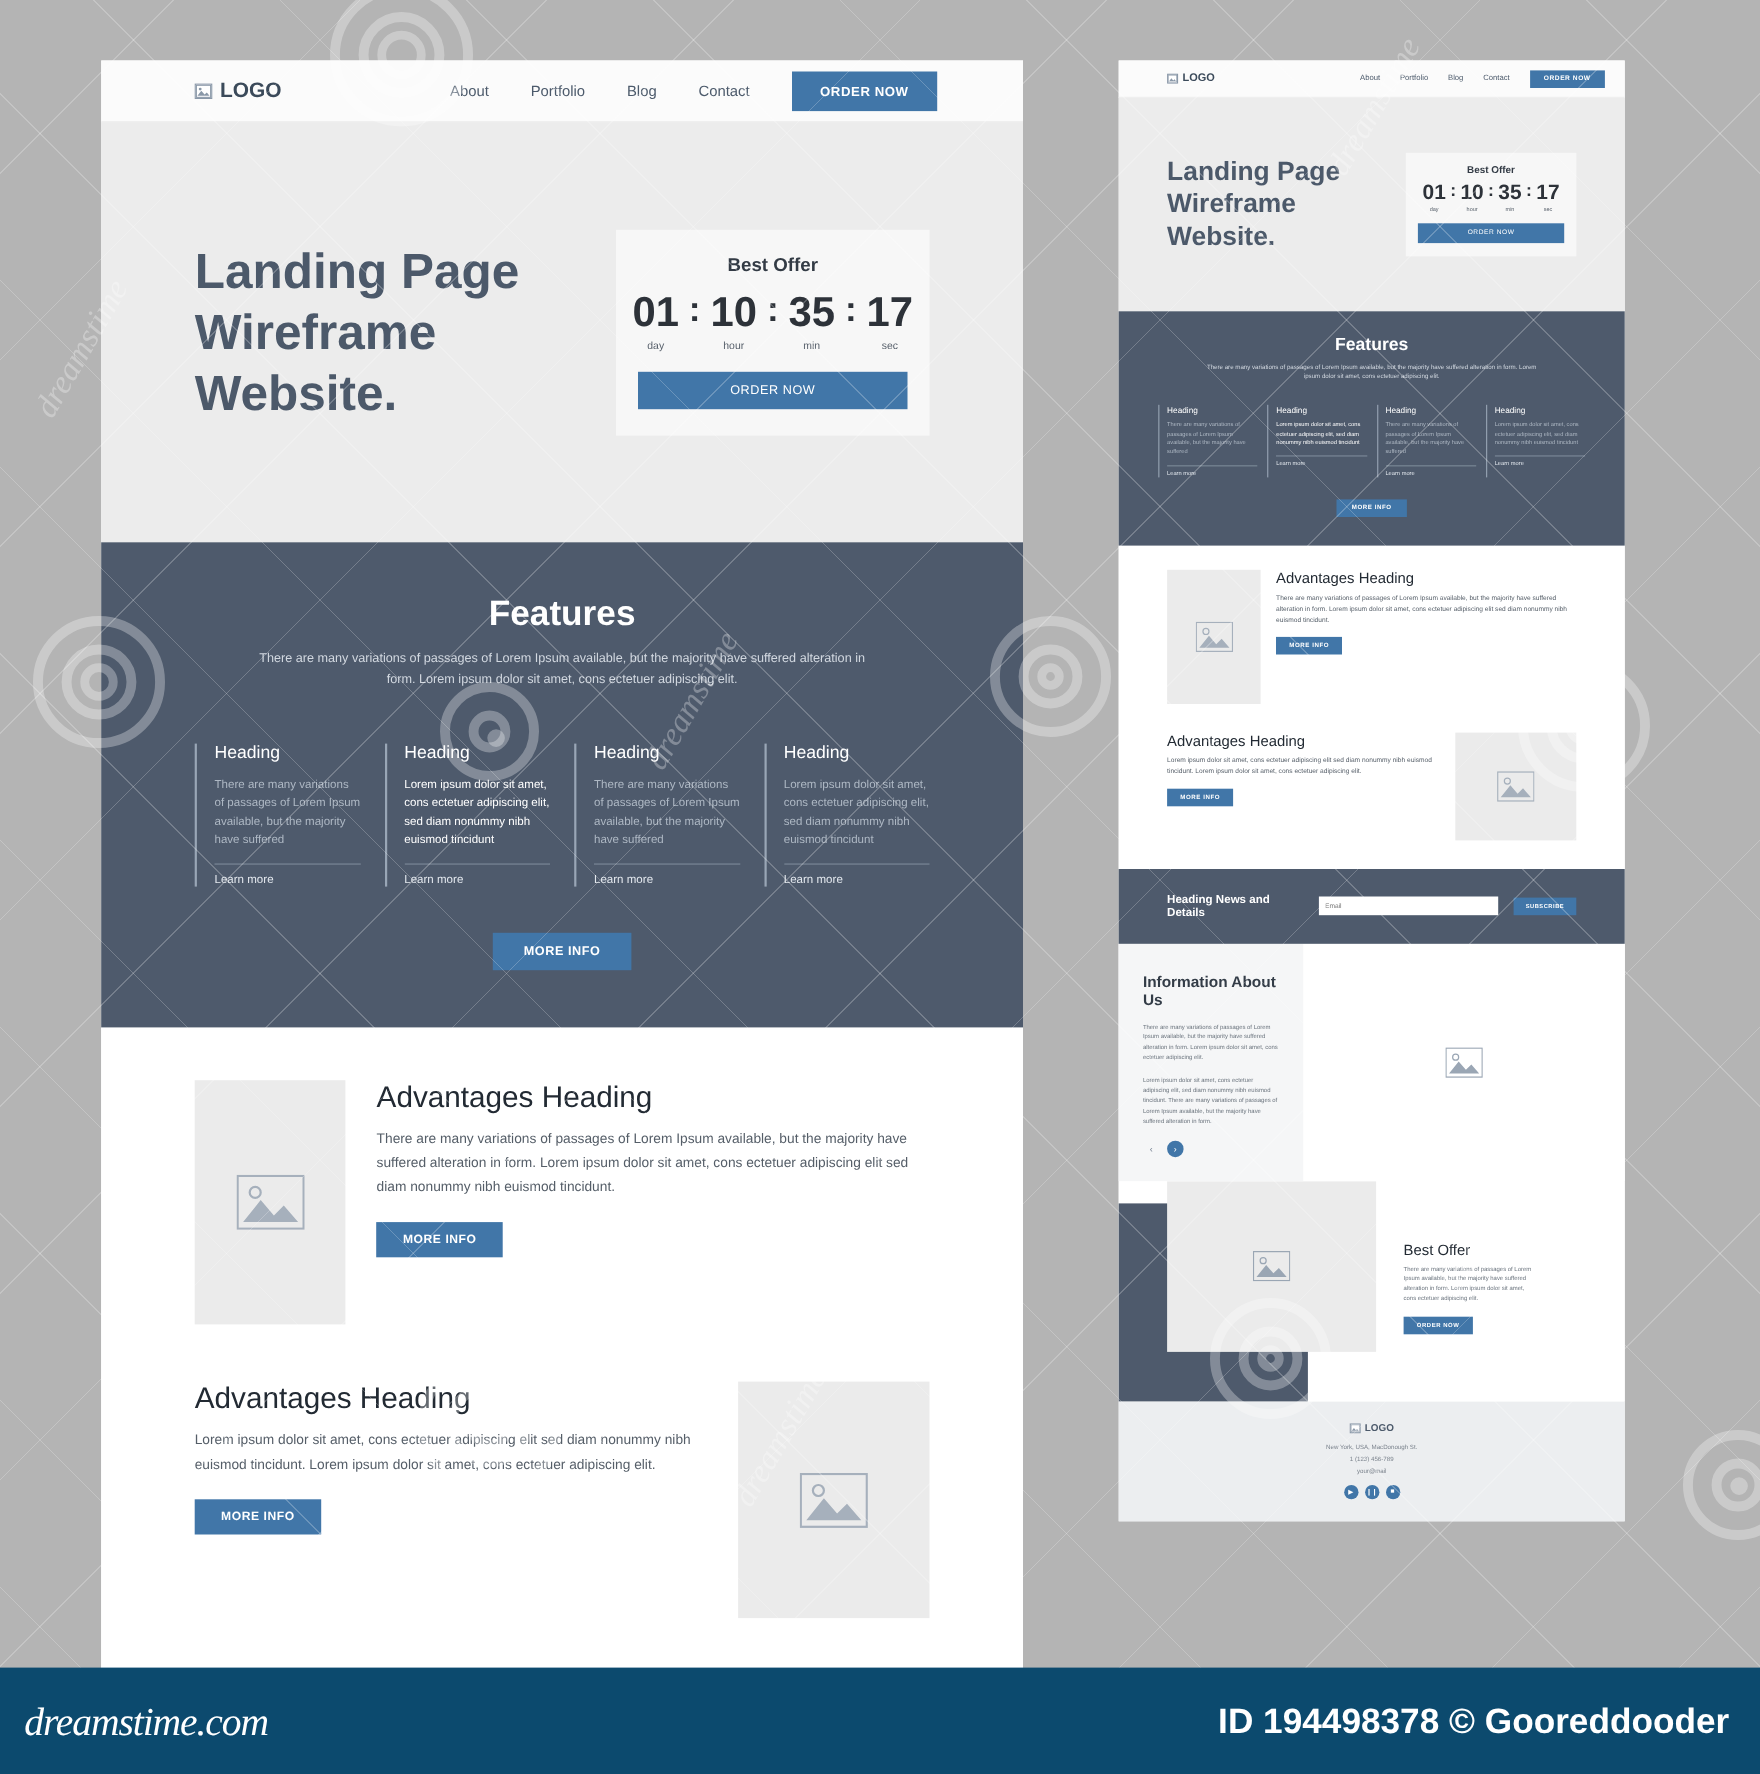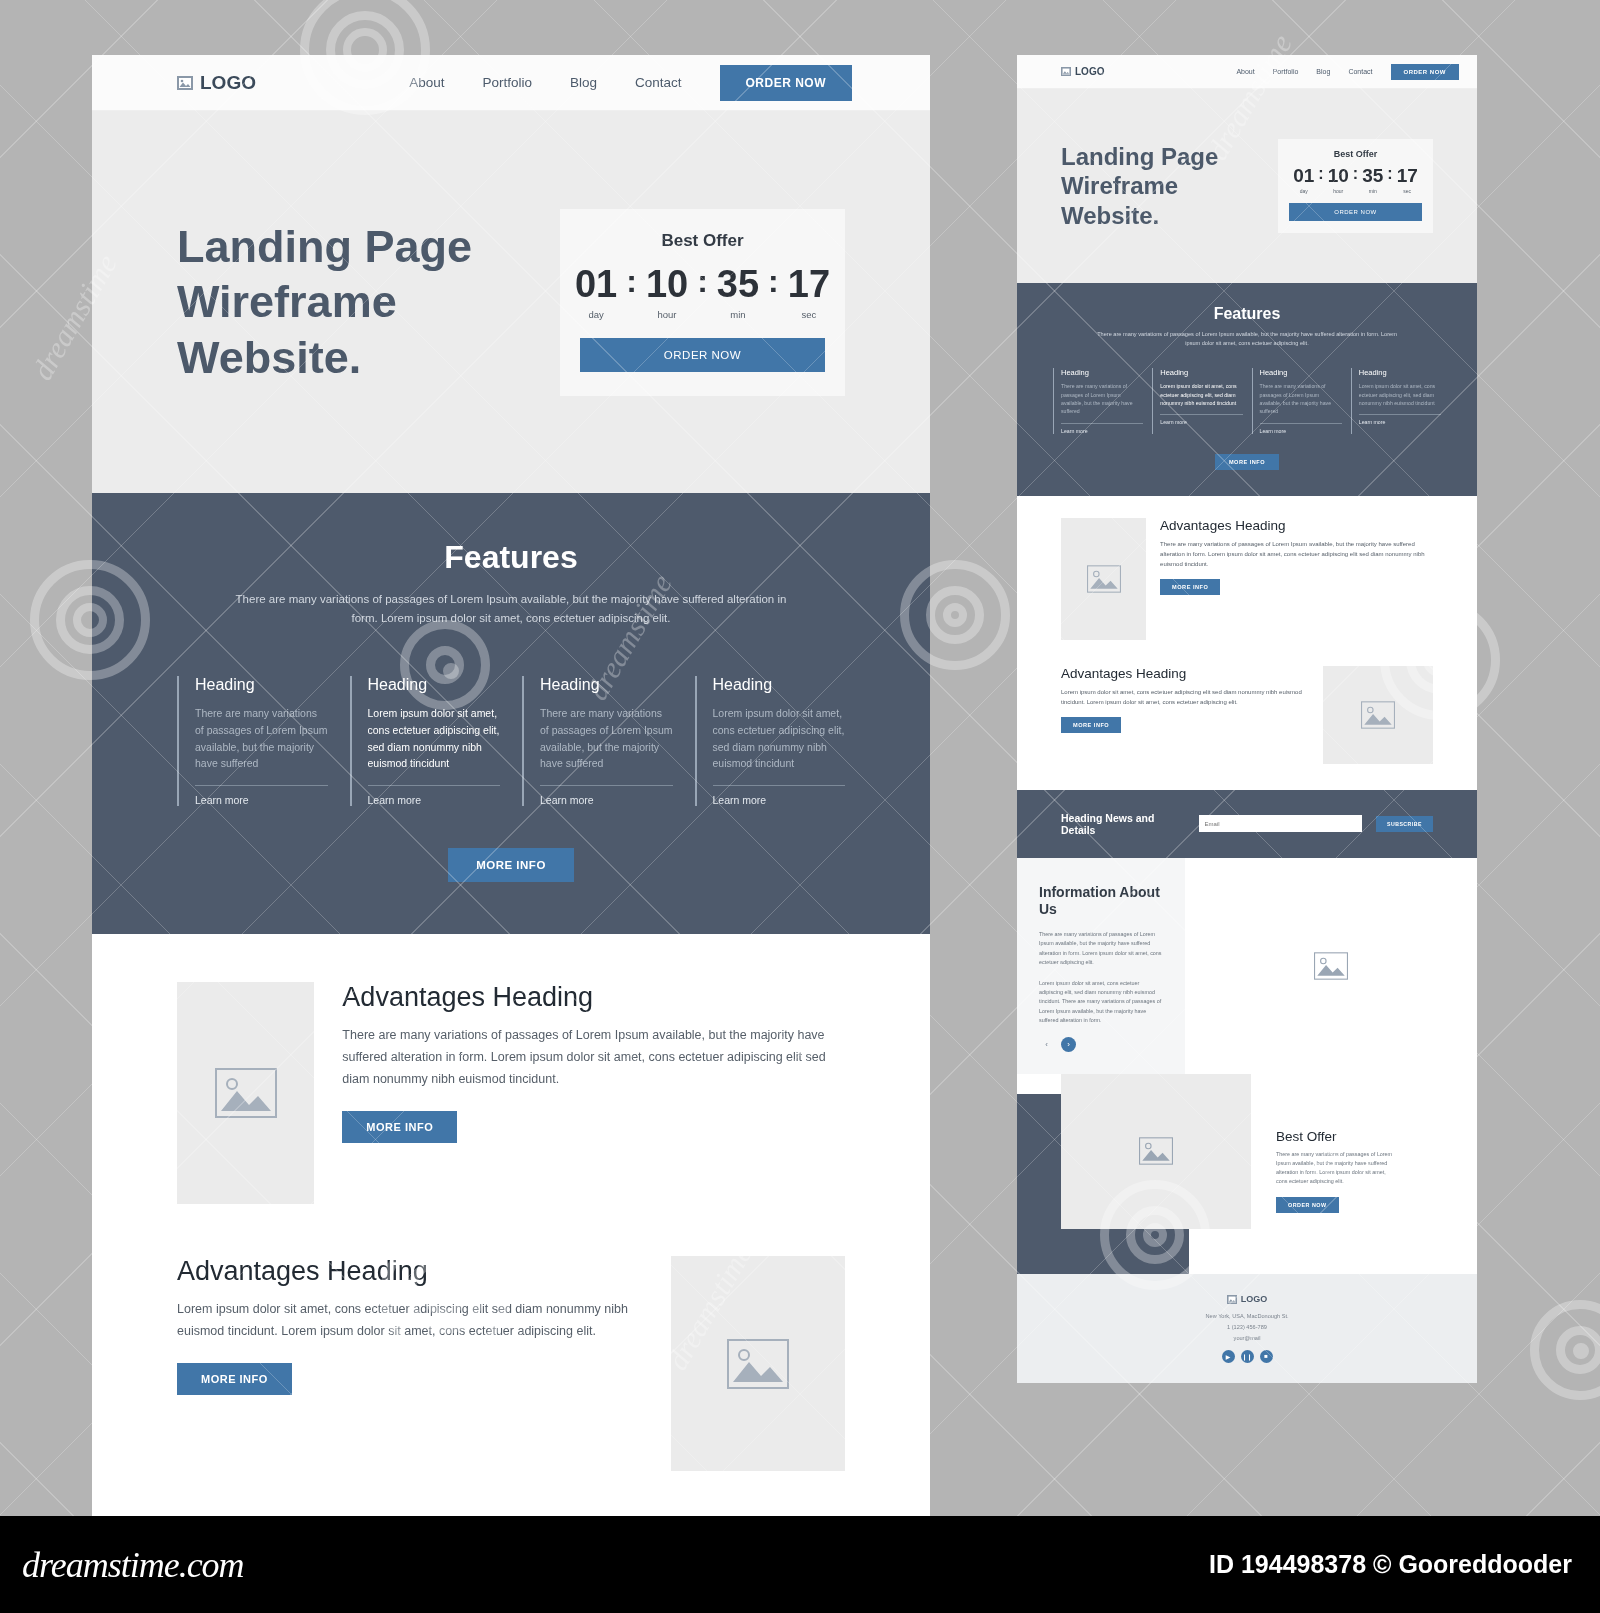--- a/index.html
+++ b/index.html
@@ -210,27 +210,27 @@
   .f-line { color: #7b838d; font-size: 5.6px; margin-top: 5px; }
   .f-social { display: flex; justify-content: center; gap: 6px; margin-top: 9px; }
   .f-icon {
     width: 13px; height: 13px; border-radius: 50%; background: #4176a8; color: #fff;
     display: flex; align-items: center; justify-content: center; font-size: 6px; cursor: pointer;
   }
 
   
   #credit-bar {
     position: absolute; left: 0; bottom: 0; width: 1600px; height: 97px;
-    background: #000000; z-index: 80; display: flex; align-items: center;
+    background: #0c4a6e; z-index: 80; display: flex; align-items: center;
   }
   #credit-brand {
     color: #fff; font-size: 36px; font-family: "Liberation Serif", serif;
     font-style: italic; margin-left: 22px; letter-spacing: -1px;
   }
-  #credit-id { color: #fff; font-size: 25px; margin-left: auto; margin-right: 28px; font-weight: bold; }
+  #credit-id { color: #fff; font-size: 32px; margin-left: auto; margin-right: 28px; font-weight: bold; }
 </style>
 </head>
 <body>
 
 <div id="stage">
 
   <div class="panel" id="panel-left">
 
     <div class="nav">
       <div class="nav-logo">

